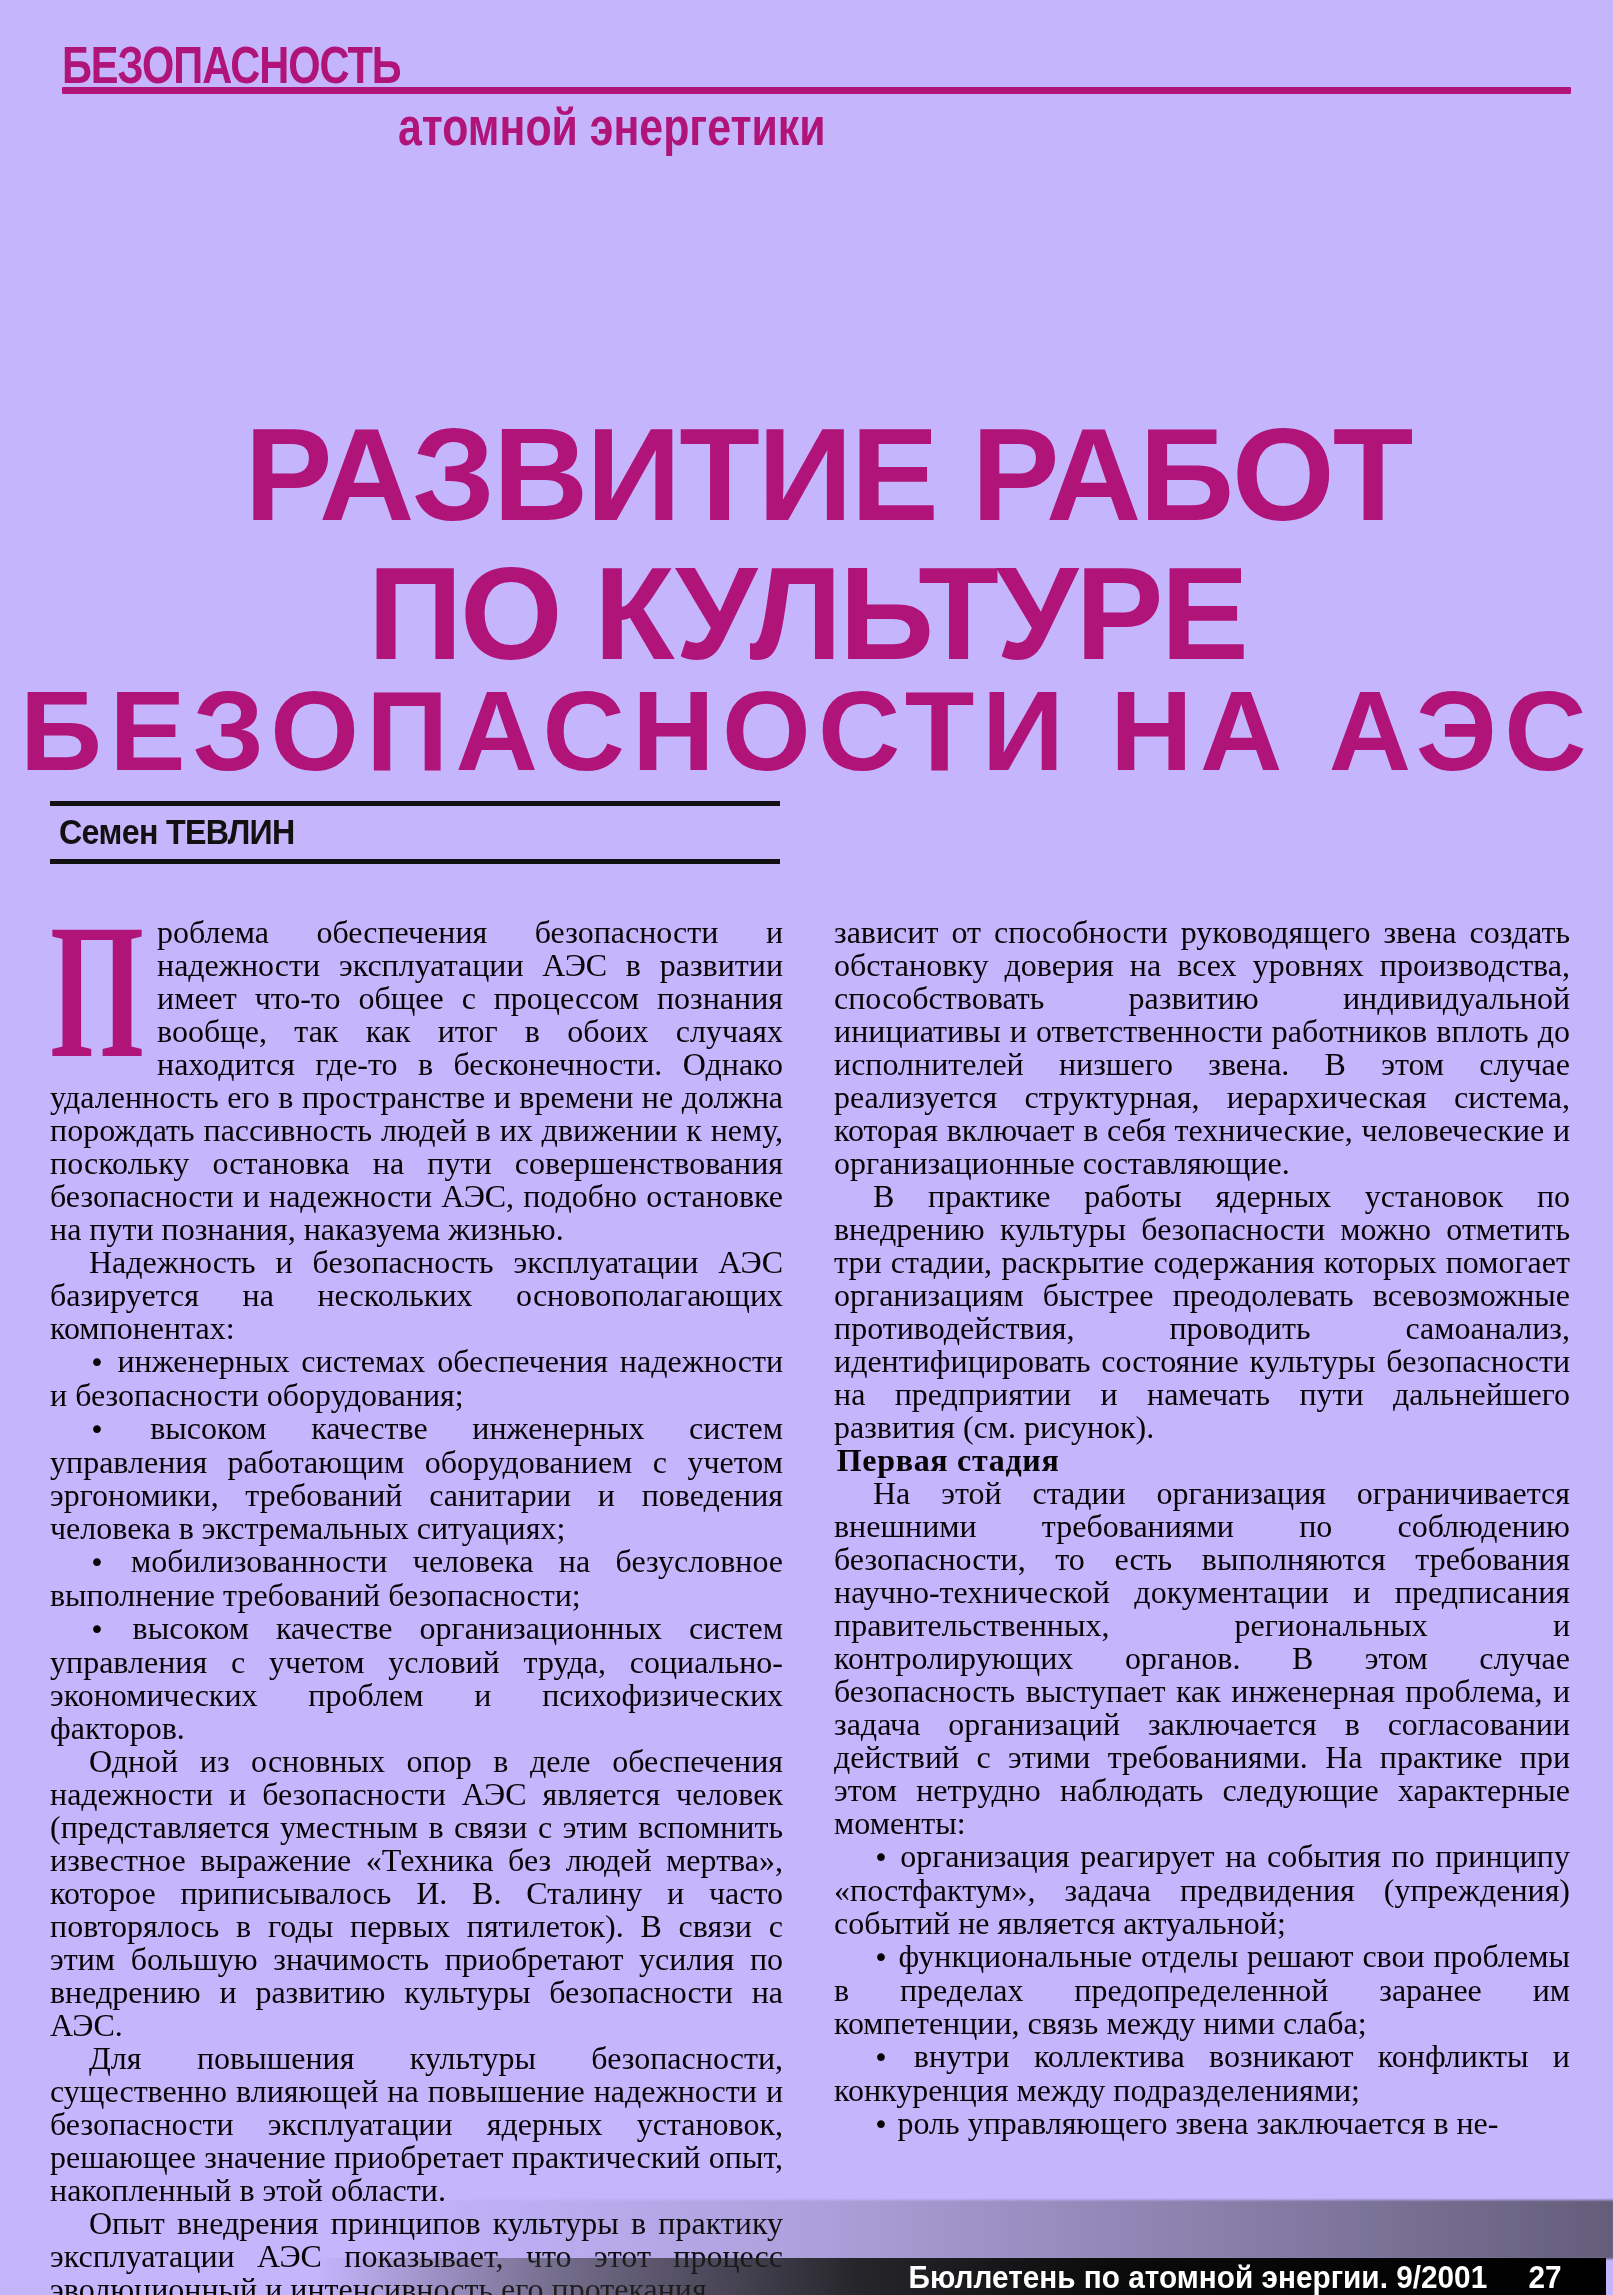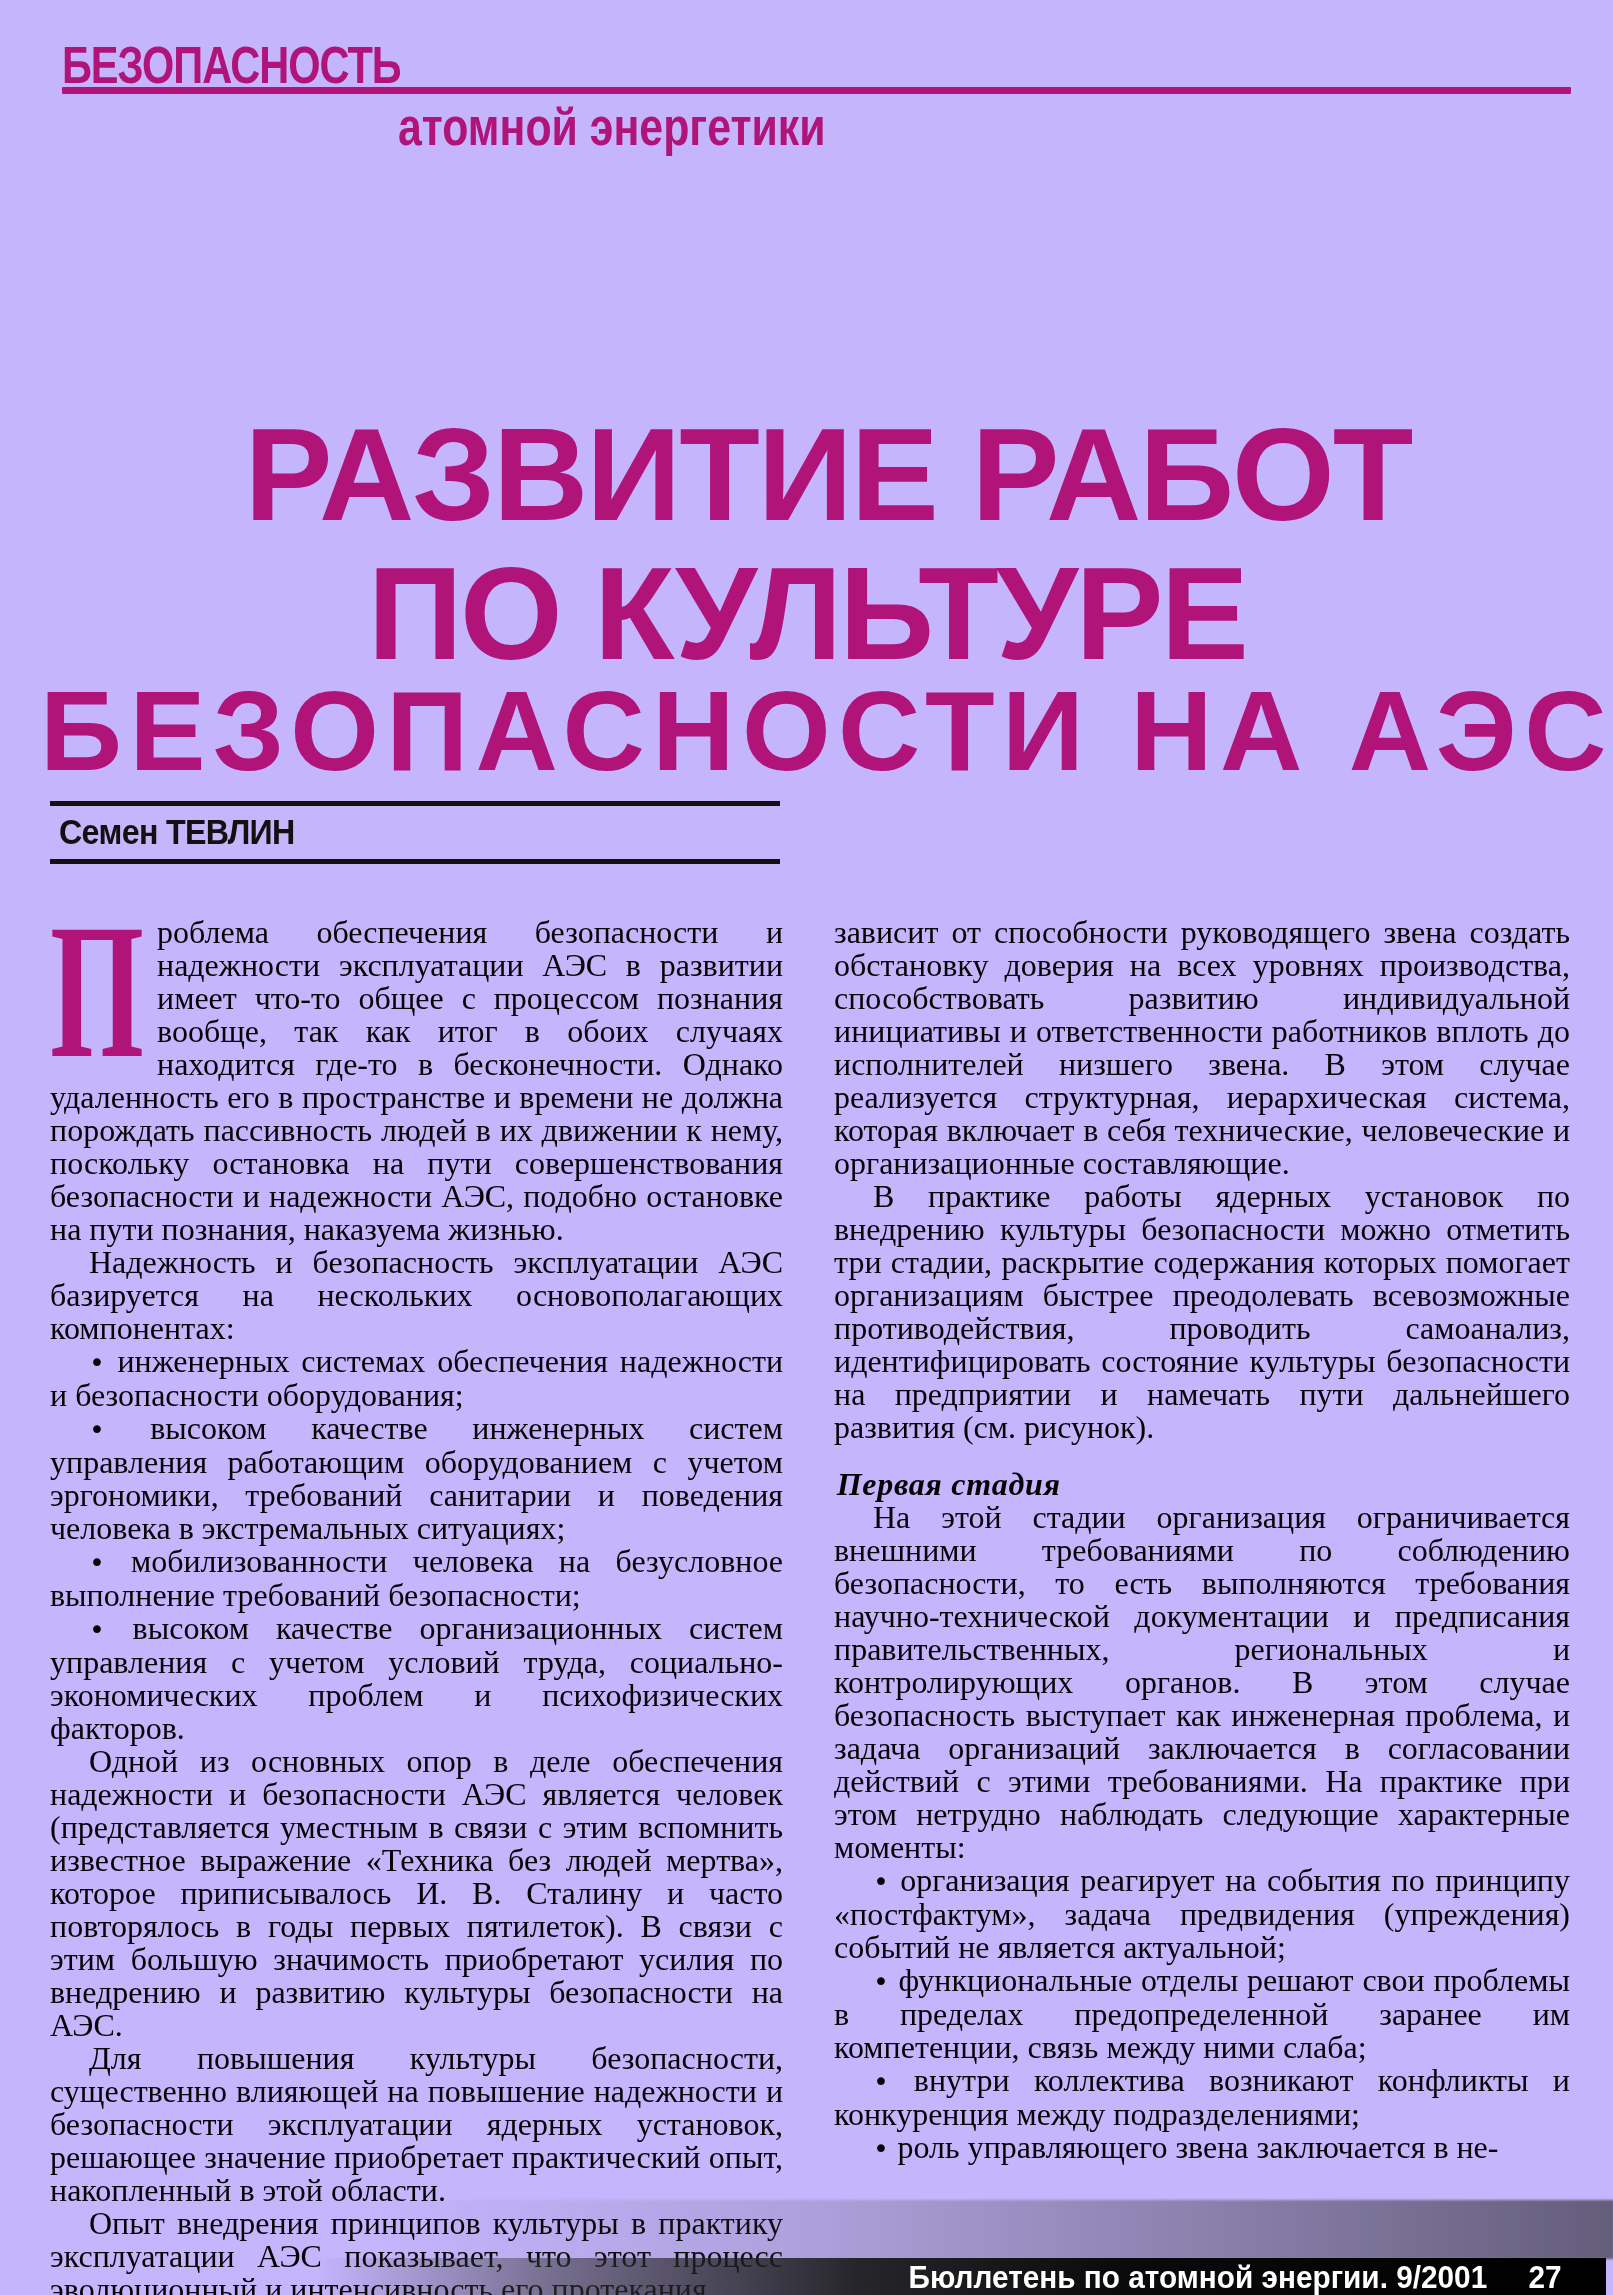--- a/index.html
+++ b/index.html
@@ -80,21 +80,20 @@
     font-size: 132px;
     line-height: 134px;
     letter-spacing: -2.7px;
     white-space: nowrap;
   }
   .title-line-c {
     font-size: 114px;
     line-height: 100px;
     letter-spacing: 7.4px;
     white-space: nowrap;
-    text-align: right;
   }
 
   
   .author-rule-top, .author-rule-bottom {
     position: absolute;
     left: 50px;
     width: 730px;
     height: 4.7px;
     background: #111;
   }
@@ -132,24 +131,22 @@
     padding: 0;
   }
   p.indent { text-indent: 39px; }
   p.bullet-para { text-indent: 39px; }
   .bullet-glyph {
     font-family: "DejaVu Sans", sans-serif;
     font-size: 27px;
   }
   p.section-heading {
     font-weight: bold;
-    font-style: italic;
     text-indent: 2.7px;
     letter-spacing: 0.7px;
-    margin-top: 24px;
   }
 
   
   .dropcap-box {
     float: left;
     width: 95px;
     height: 133px;
     margin: 4px 12px 0 0;
     overflow: visible;
   }

